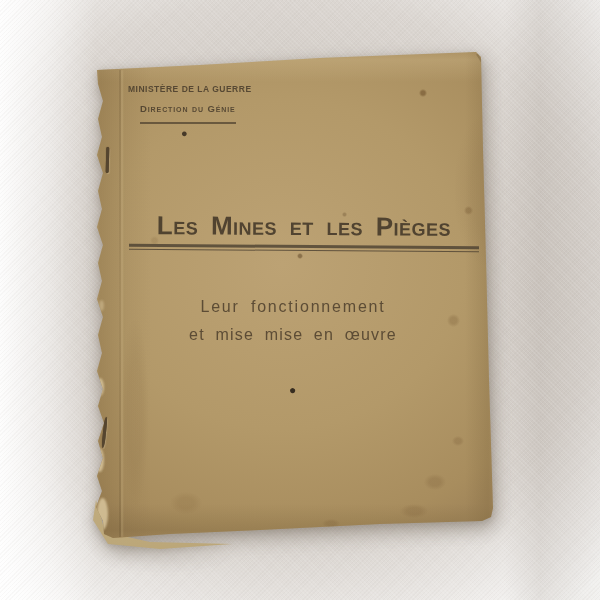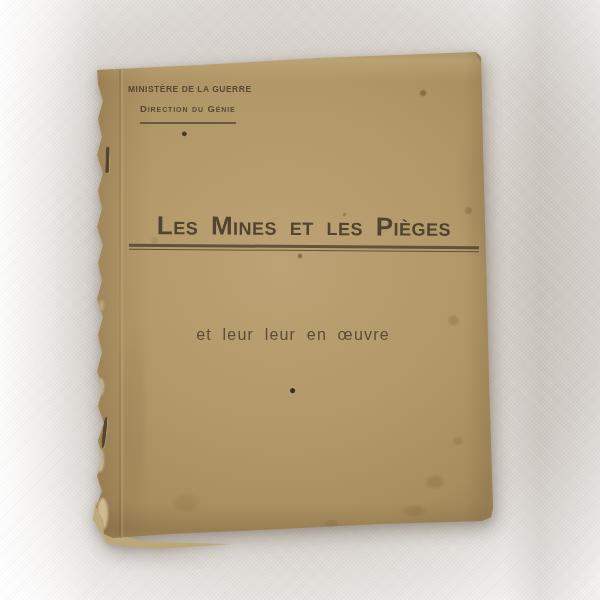--- a/index.html
+++ b/index.html
@@ -97,17 +97,18 @@
       <div class="ministry ink">MINISTÈRE DE LA GUERRE</div>
       <div class="direction ink">Direction du Génie</div>
       <span class="dot dot-top">●</span>
 
       <div class="title">Les Mines et les Pièges</div>
       <div class="title-rule">
         <div class="rule-thick"></div>
         <div class="rule-thin"></div>
       </div>
 
-      <div class="subtitle sub2">et leur leur en œuvre</div>
+      <div class="subtitle sub1">Leur fonctionnement</div>
+      <div class="subtitle sub2">et mise mise en œuvre</div>
       <span class="dot dot-bottom">●</span>
     </div>
   </div>
 </div>
 
 </body></html>

